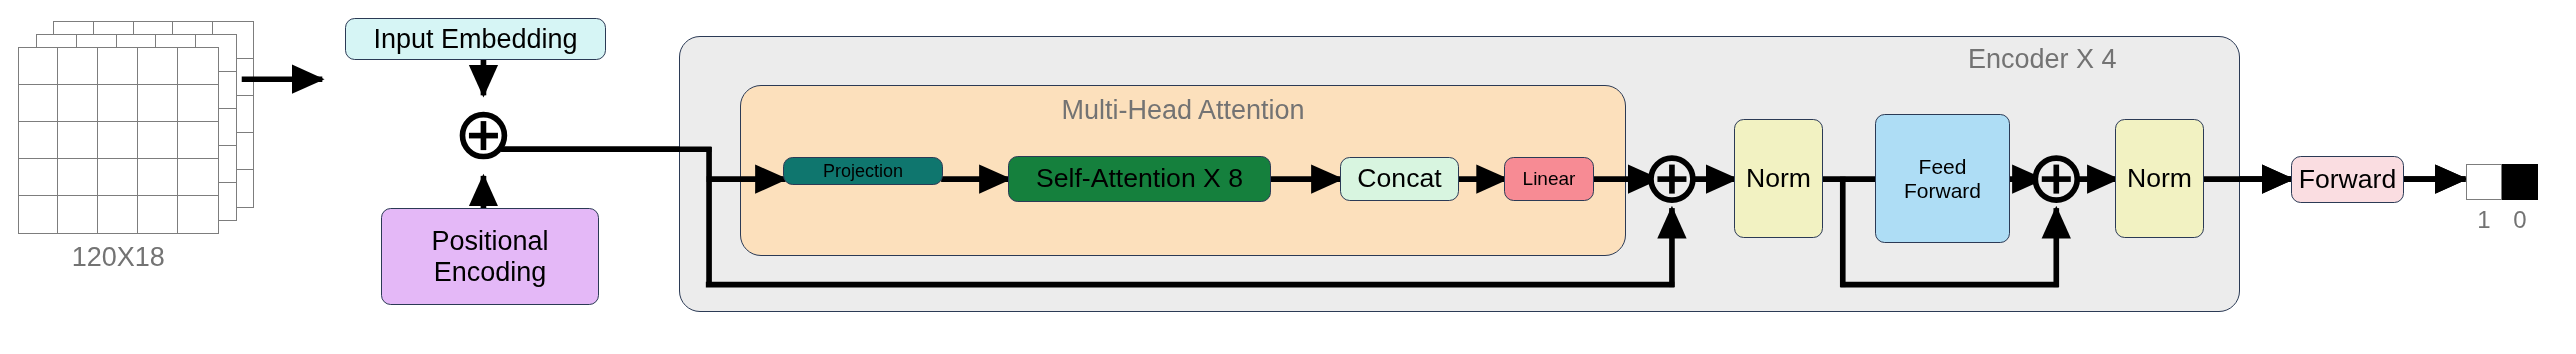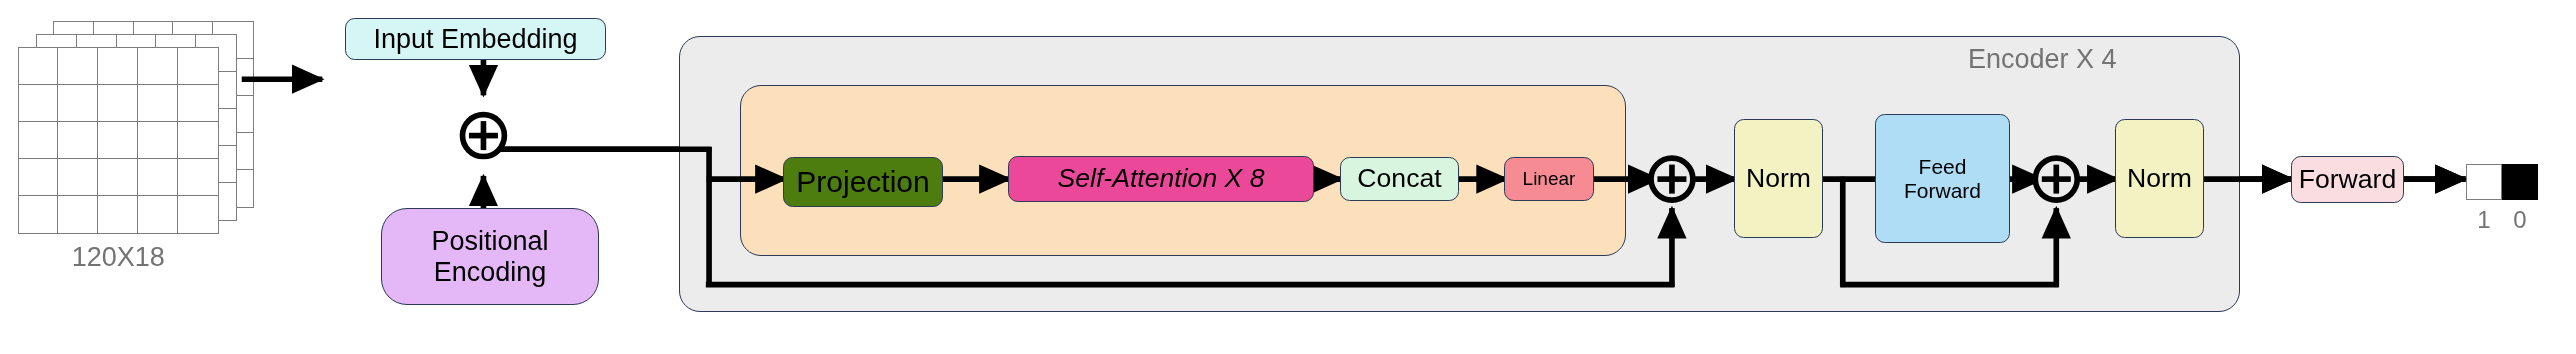--- a/index.html
+++ b/index.html
@@ -219,20 +219,21 @@
       <line x1="2075" y1="204" x2="2075" y2="240"></line>
       <line x1="2534" y1="222" x2="2570" y2="222"></line>
       <line x1="2552" y1="204" x2="2552" y2="240"></line>
     </g>
   </svg>
 
   <div class="container-box" style="left:679px; top:36px; width:1561px; height:276px; background:#ececec; z-index:1;"></div>
   <div class="floating-label" style="left:1968px; top:44px; font-size:27px; z-index:4;">Encoder X 4</div>
 
   <div class="container-box" style="left:740px; top:85px; width:886px; height:171px; background:#fce0bc; z-index:2;"></div>
+  <div class="floating-label" style="left:740px; top:95px; width:886px; text-align:center; font-size:27px; z-index:4;">Multi-Head Attention</div>
 
   <svg class="overlay-svg" viewBox="0 0 3197 440" style="position:absolute; left:0; top:0; width:2576px; height:355px; z-index:3; pointer-events:none;">
     <defs>
       <marker id="arrowhead2" markerWidth="7" markerHeight="7" refX="5.4" refY="3.1" orient="auto" markerUnits="strokeWidth">
         <path d="M0,0.5 L5.8,3.1 L0,5.7 z" fill="#000000"></path>
       </marker>
     </defs>
     <g stroke="#000000" stroke-width="7" fill="none" stroke-linecap="butt">
       <line x1="622" y1="185" x2="883" y2="185"></line>
       <line x1="880" y1="182" x2="880" y2="356"></line>
@@ -260,26 +261,26 @@
     <g stroke="#000000" stroke-width="7" stroke-linecap="butt">
       <line x1="2057" y1="222" x2="2093" y2="222"></line>
       <line x1="2075" y1="204" x2="2075" y2="240"></line>
       <line x1="2534" y1="222" x2="2570" y2="222"></line>
       <line x1="2552" y1="204" x2="2552" y2="240"></line>
     </g>
   </svg>
 
   <div class="node-box" style="left:345px; top:17.7px; width:261px; height:42px; background:#d6f5f5; font-size:27px; z-index:5;">Input Embedding</div>
 
-  <div class="node-box" style="left:381px; top:208px; width:218px; height:97px; background:#e4b8f7; font-size:27px; z-index:5;border-radius:26px;">Positional
+  <div class="node-box" style="left:381px; top:208px; width:218px; height:97px; background:#e4b8f7; font-size:27px; z-index:5;">Positional
 Encoding</div>
 
-  <div class="node-box" style="left:783px; top:157px; width:160px; height:50px; background:#4d7c0f; font-size:30px; z-index:5;">Projection</div>
-
-  <div class="node-box" style="left:1008px; top:156px; width:306px; height:46px; background:#ec4899; font-size:26.6px; z-index:5;font-style:italic;">Self-Attention X 8</div>
+  <div class="node-box" style="left:783px; top:157px; width:160px; height:28px; background:#0f766e; font-size:18px; z-index:5;">Projection</div>
+
+  <div class="node-box" style="left:1008px; top:156px; width:263px; height:46px; background:#15803d; font-size:26.6px; z-index:5;">Self-Attention X 8</div>
 
   <div class="node-box" style="left:1340px; top:157px; width:119px; height:44px; background:#d8f5e0; font-size:26.6px; z-index:5;">Concat</div>
 
   <div class="node-box" style="left:1504px; top:157px; width:90px; height:44px; background:#f78b94; font-size:19px; z-index:5;">Linear</div>
 
   <div class="node-box" style="left:1734px; top:119px; width:89px; height:119px; background:#f2f2c2; font-size:26.6px; z-index:5;">Norm</div>
 
   <div class="node-box" style="left:1875px; top:114px; width:135px; height:129px; background:#aeddf5; font-size:21px; z-index:5;">Feed
 Forward</div>
 

